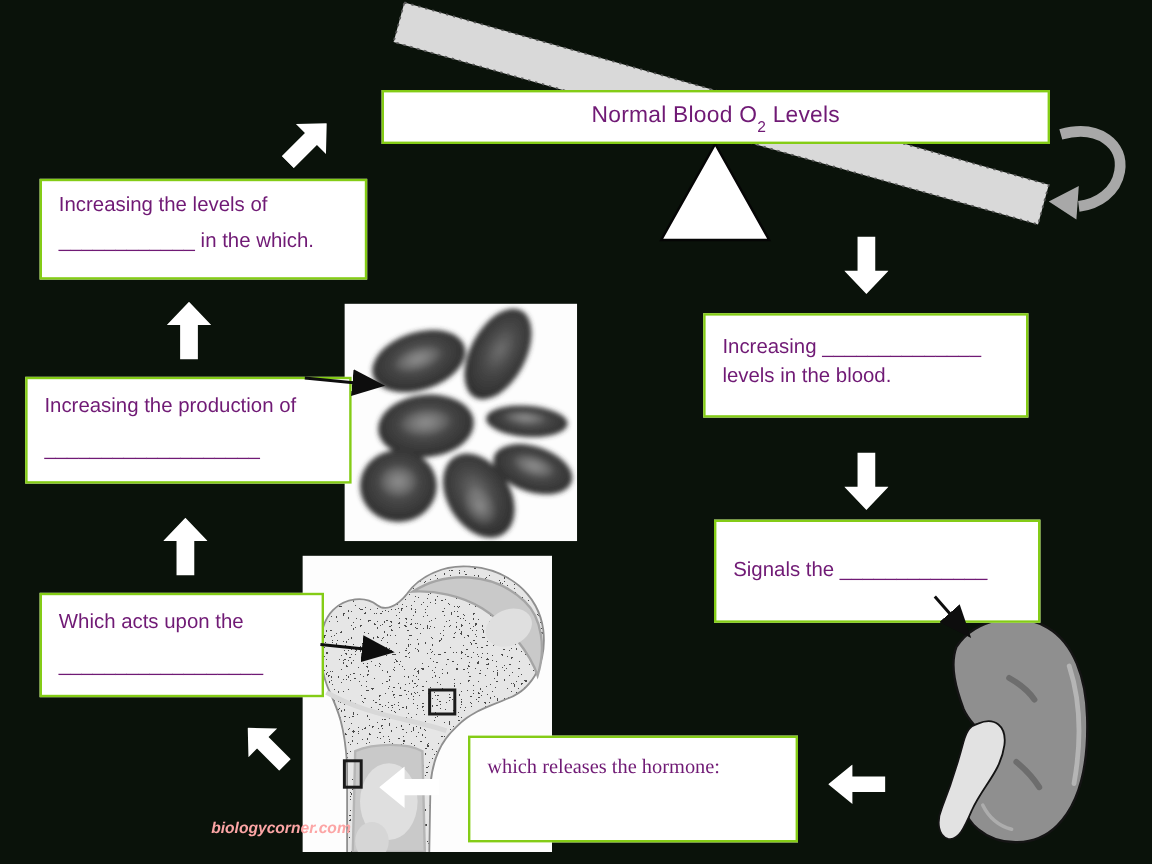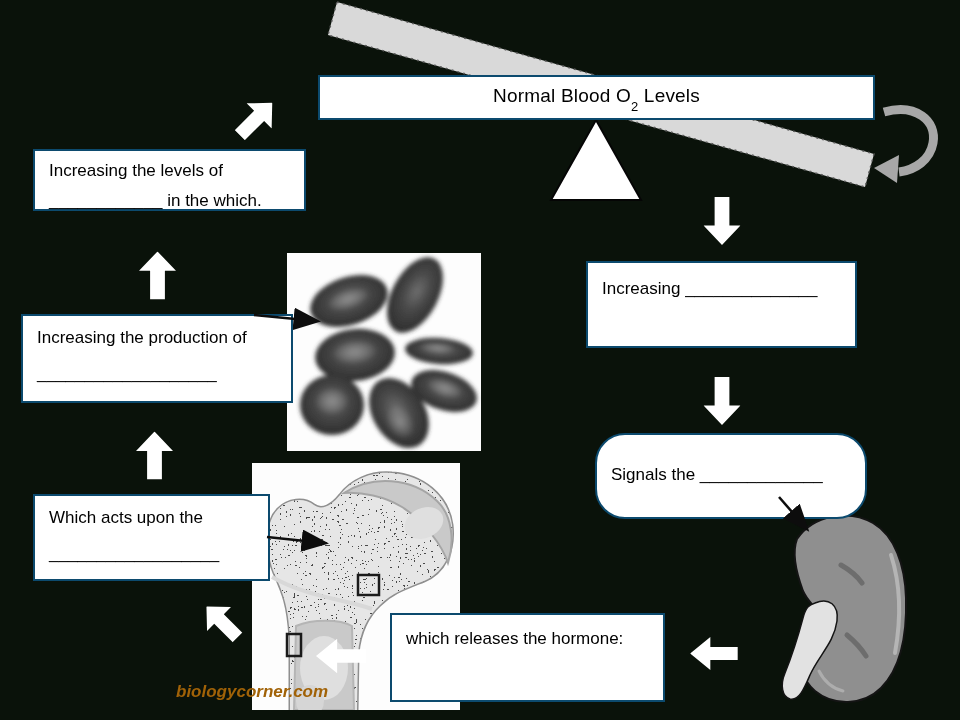--- a/index.html
+++ b/index.html
@@ -7,51 +7,51 @@
     position:relative;width:960px;height:720px;overflow:hidden;
     background:#0a120a;
     font-family:"Liberation Sans", sans-serif;
   }
   svg{display:block;}
   .layer{position:absolute;left:0;top:0;width:960px;height:720px;pointer-events:none;}
   .bg-layer{z-index:1;}
   .overlay-layer{z-index:5;}
   .img{position:absolute;z-index:2;}
   .box{
-    position:absolute;z-index:3;background:#ffffff;border:2px solid #0c4a6e;
-    color:#000000;font-size:17px;box-sizing:border-box;
+    position:absolute;z-index:3;background:#ffffff;border:2px solid #84cc16;
+    color:#701a75;font-size:17px;box-sizing:border-box;
   }
   .box .bline{position:absolute;left:14px;right:8px;white-space:nowrap;}
   .title-box{
     left:318px;top:75px;width:557px;height:45px;
     display:flex;align-items:center;justify-content:center;
     font-size:19px;letter-spacing:.2px;
   }
   .title-box sub{font-size:13px;position:relative;top:4px;}
-  .b-inc-levels{left:33px;top:149px;width:273px;height:62px;}
+  .b-inc-levels{left:33px;top:149px;width:273px;height:84px;}
   .b-inc-levels .l1{top:10px;} .b-inc-levels .l2{top:40px;}
   .b-inc-prod{left:21px;top:314px;width:272px;height:89px;}
   .b-inc-prod .l1{top:12px;} .b-inc-prod .l2{top:48px;}
   .b-acts{left:33px;top:494px;width:237px;height:87px;}
   .b-acts .l1{top:12px;} .b-acts .l2{top:48px;}
   .b-decl{left:586px;top:261px;width:271px;height:87px;}
   .b-decl .l1{top:16px;} .b-decl .l2{top:40px;}
-  .b-signals{left:595px;top:433px;width:272px;height:86px;border-radius:30px;}
+  .b-signals{left:595px;top:433px;width:272px;height:86px;}
   .b-signals .l1{top:30px;}
-  .b-rel{left:390px;top:613px;width:275px;height:89px;}
+  .b-rel{left:390px;top:613px;width:275px;height:89px;font-family:Liberation Serif, serif;}
   .b-rel .l1{top:14px;} .b-rel .l2{top:54px;}
   .blockarrow{position:absolute;z-index:4;}
   .blockarrow svg{width:100%;height:100%;overflow:visible;}
   .fill-white{fill:#ffffff;}
   .rot45{transform:rotate(45deg);}
   .rot-45{transform:rotate(-45deg);}
   .rot180{transform:rotate(180deg);}
   .watermark{
     position:absolute;z-index:6;left:176px;top:682px;
-    font-size:17px;font-style:italic;font-weight:bold;color:#a16207;
+    font-size:13px;font-style:italic;font-weight:bold;color:#fca5a5;
   }
 </style>
 </head>
 <body>
 
 <div class="canvas">
 
   <svg width="0" height="0" style="position:absolute">
     <defs>
       <symbol id="arrow-up" viewBox="0 0 40 52">
@@ -163,20 +163,21 @@
     <div class="bline l1">Which acts upon the</div>
     <div class="bline l2">__________________</div>
   </div>
   <div class="box b-inc-prod">
     <div class="bline l1">Increasing the production of</div>
     <div class="bline l2">___________________</div>
   </div>
 
   <div class="box b-decl">
     <div class="bline l1">Increasing ______________</div>
+    <div class="bline l2">levels in the blood.</div>
   </div>
   <div class="box b-signals">
     <div class="bline l1">Signals the _____________</div>
   </div>
   <div class="box b-rel">
     <div class="bline l1">which releases the hormone:</div>
   </div>
 
   <div class="blockarrow" style="left:139px;top:251px;width:37px;height:49px">
     <svg viewBox="0 0 40 52" class="fill-white">

